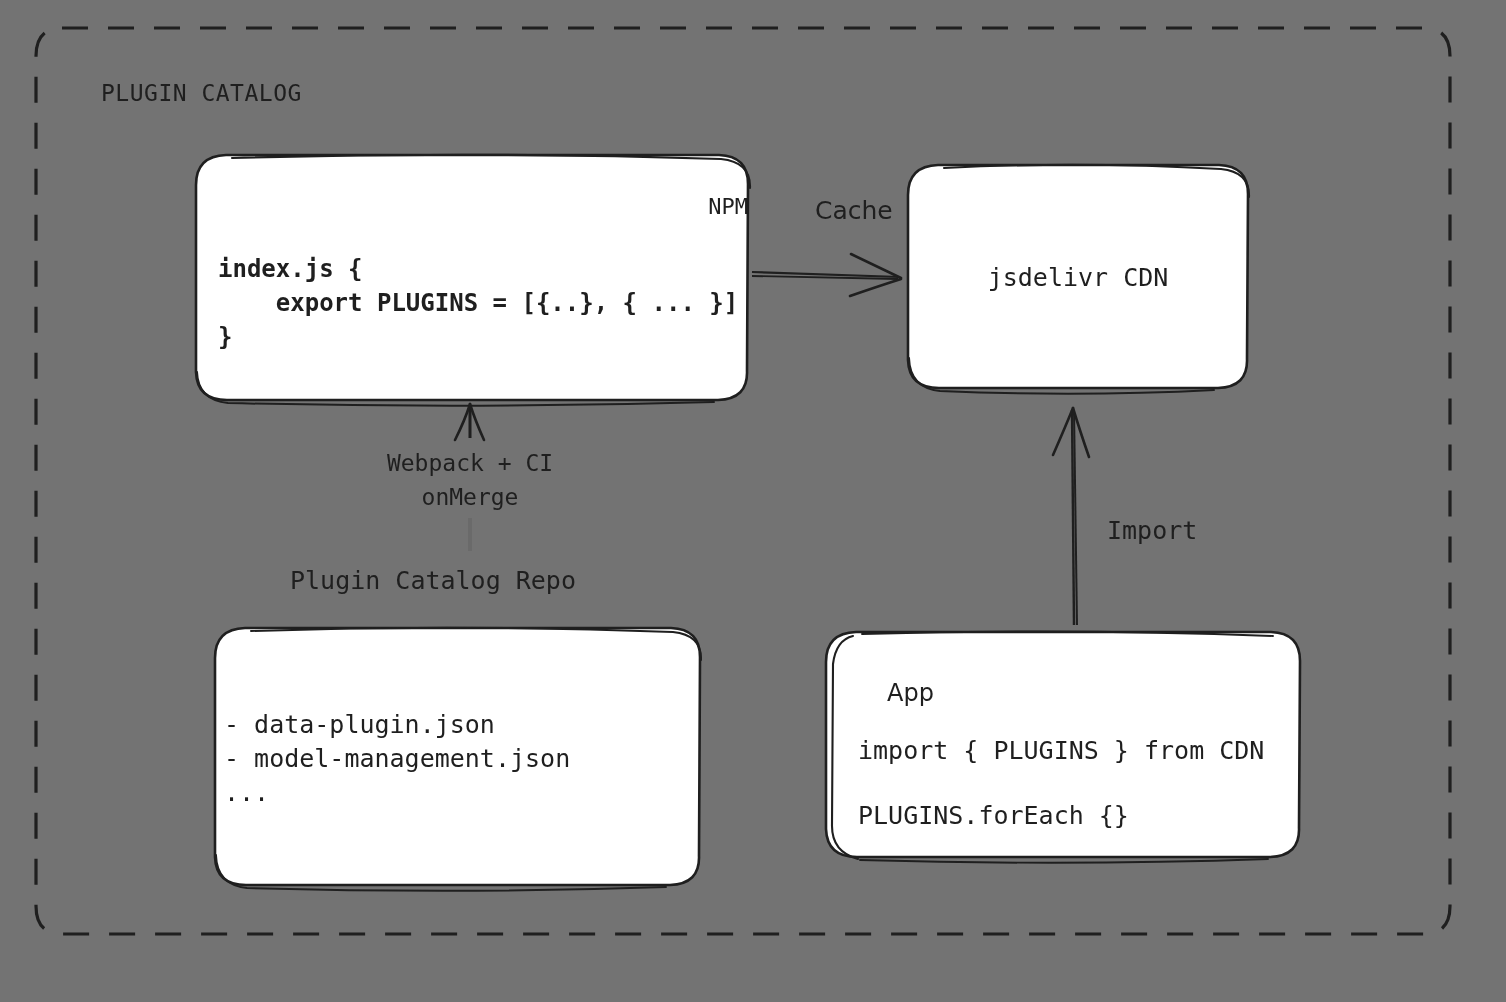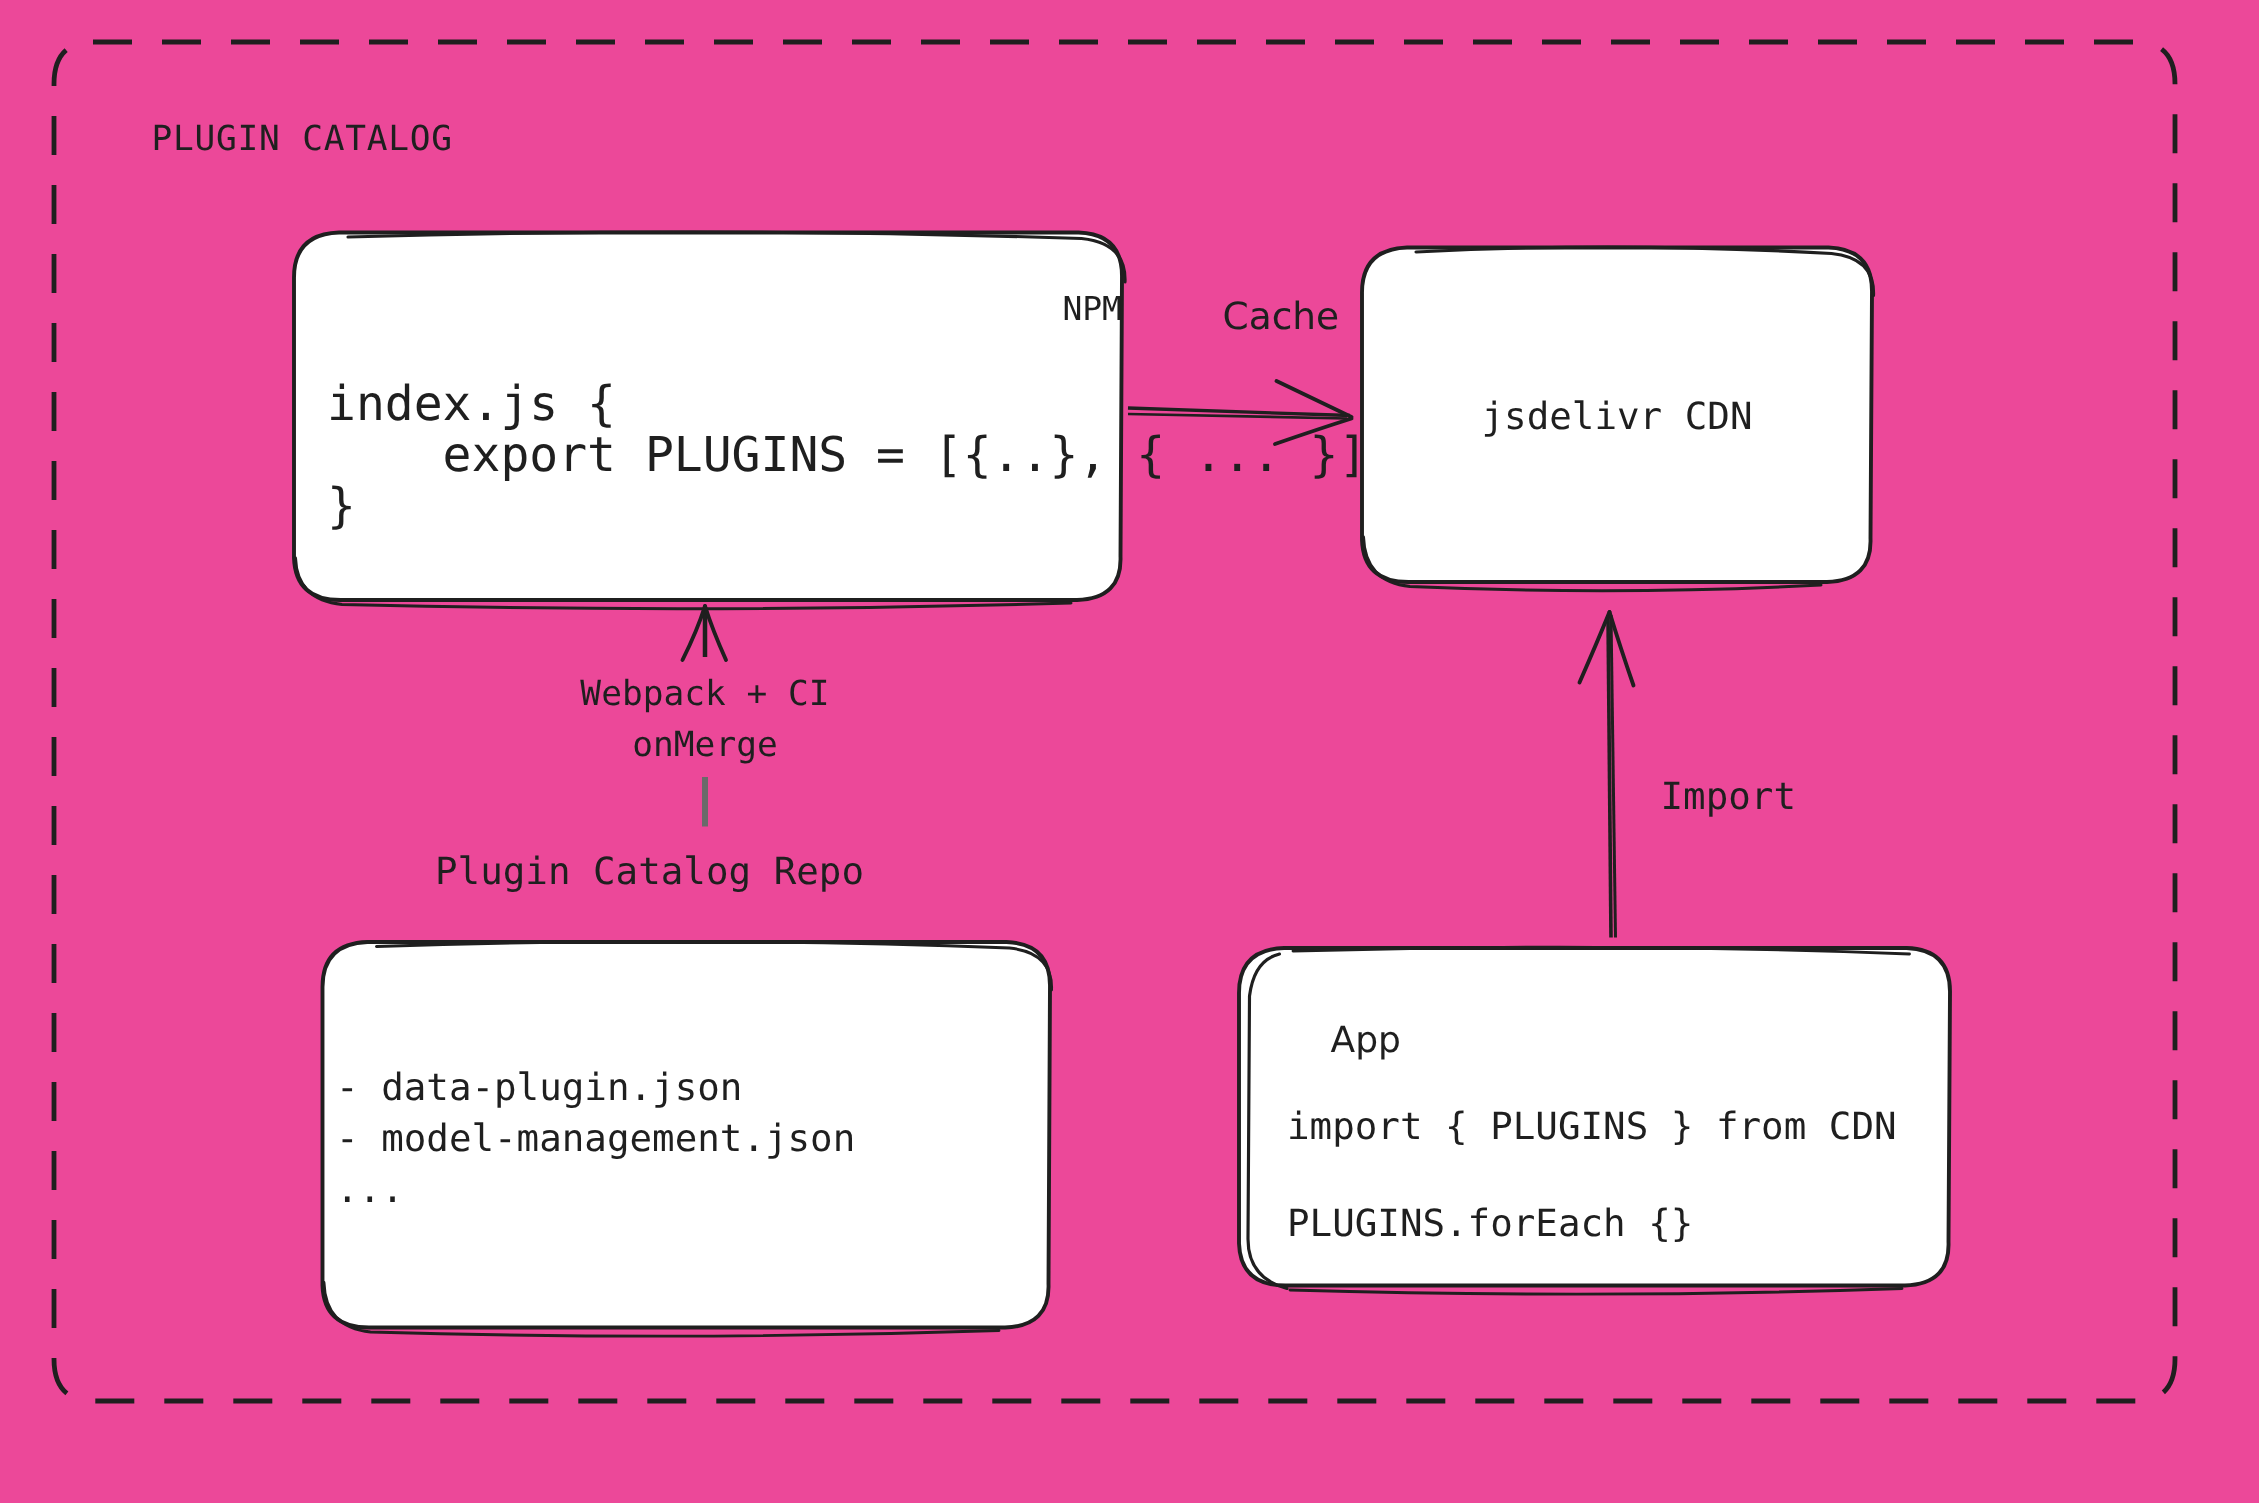--- a/index.html
+++ b/index.html
@@ -5,21 +5,21 @@
 <style>
   html, body {
     margin: 0;
     padding: 0;
     background: #ffffff;
   }
   #canvas {
     position: relative;
     width: 1506px;
     height: 1002px;
-    background: #ec4899;
+    background: #737373;
     overflow: hidden;
     font-family: "DejaVu Sans Mono", "Liberation Mono", monospace;
     color: #1f1f1f;
   }
   #sketch-layer {
     position: absolute;
     left: 0;
     top: 0;
     width: 1506px;
     height: 1002px;
@@ -51,22 +51,23 @@
   #npm-title {
     left: 196px;
     top: 196px;
     width: 552px;
     text-align: right;
     font-size: 22px;
   }
   #npm-code {
     left: 218px;
     top: 252px;
-    font-size: 32px;
+    font-size: 24px;
     line-height: 34px;
+    font-weight: bold;
   }
 
   
   #cdn-title {
     left: 908px;
     top: 265px;
     width: 340px;
     text-align: center;
     font-size: 25px;
   }

